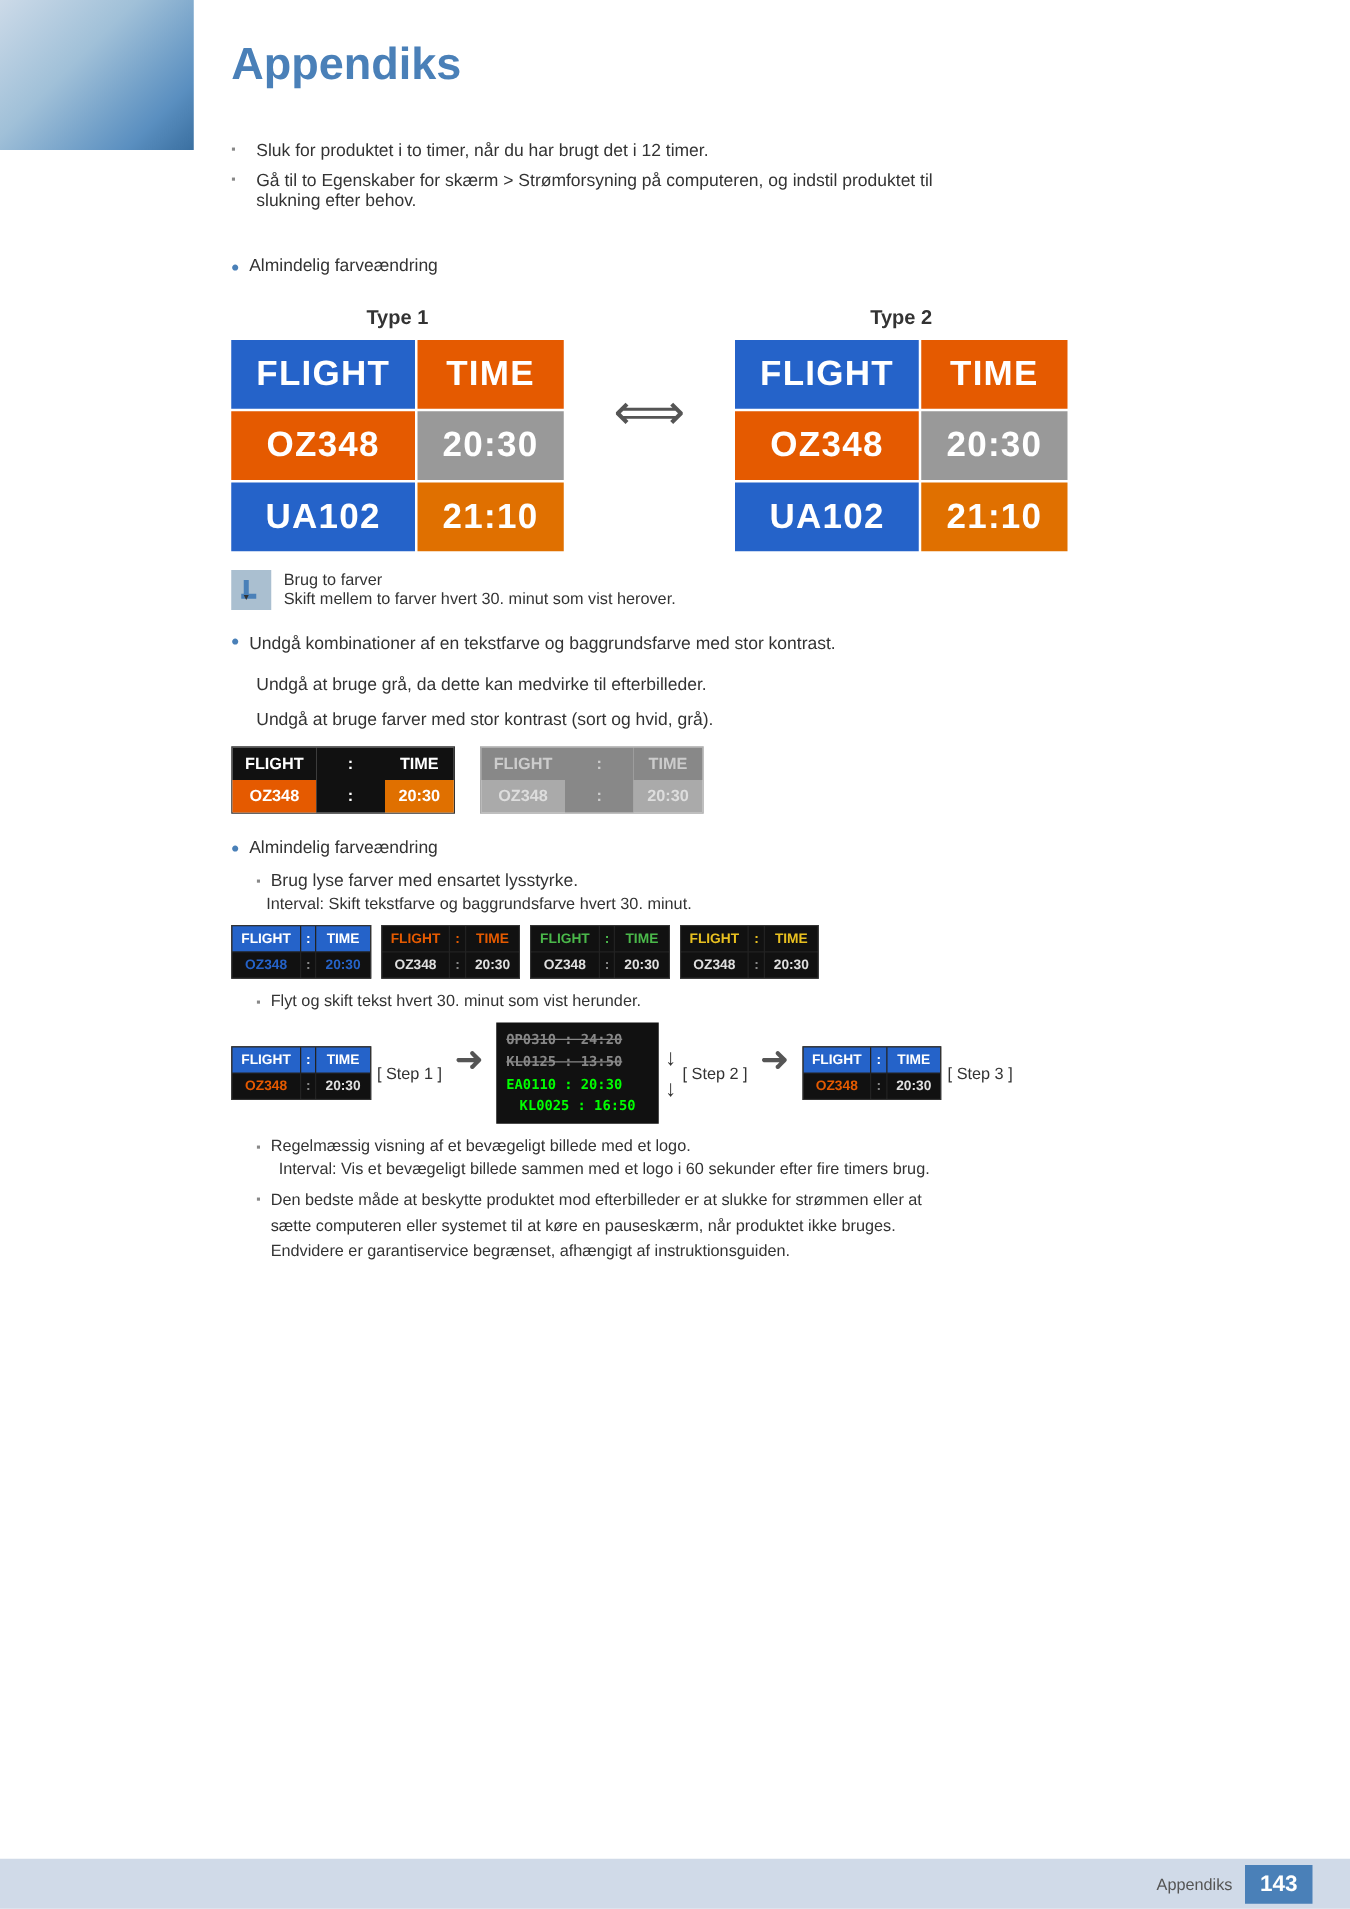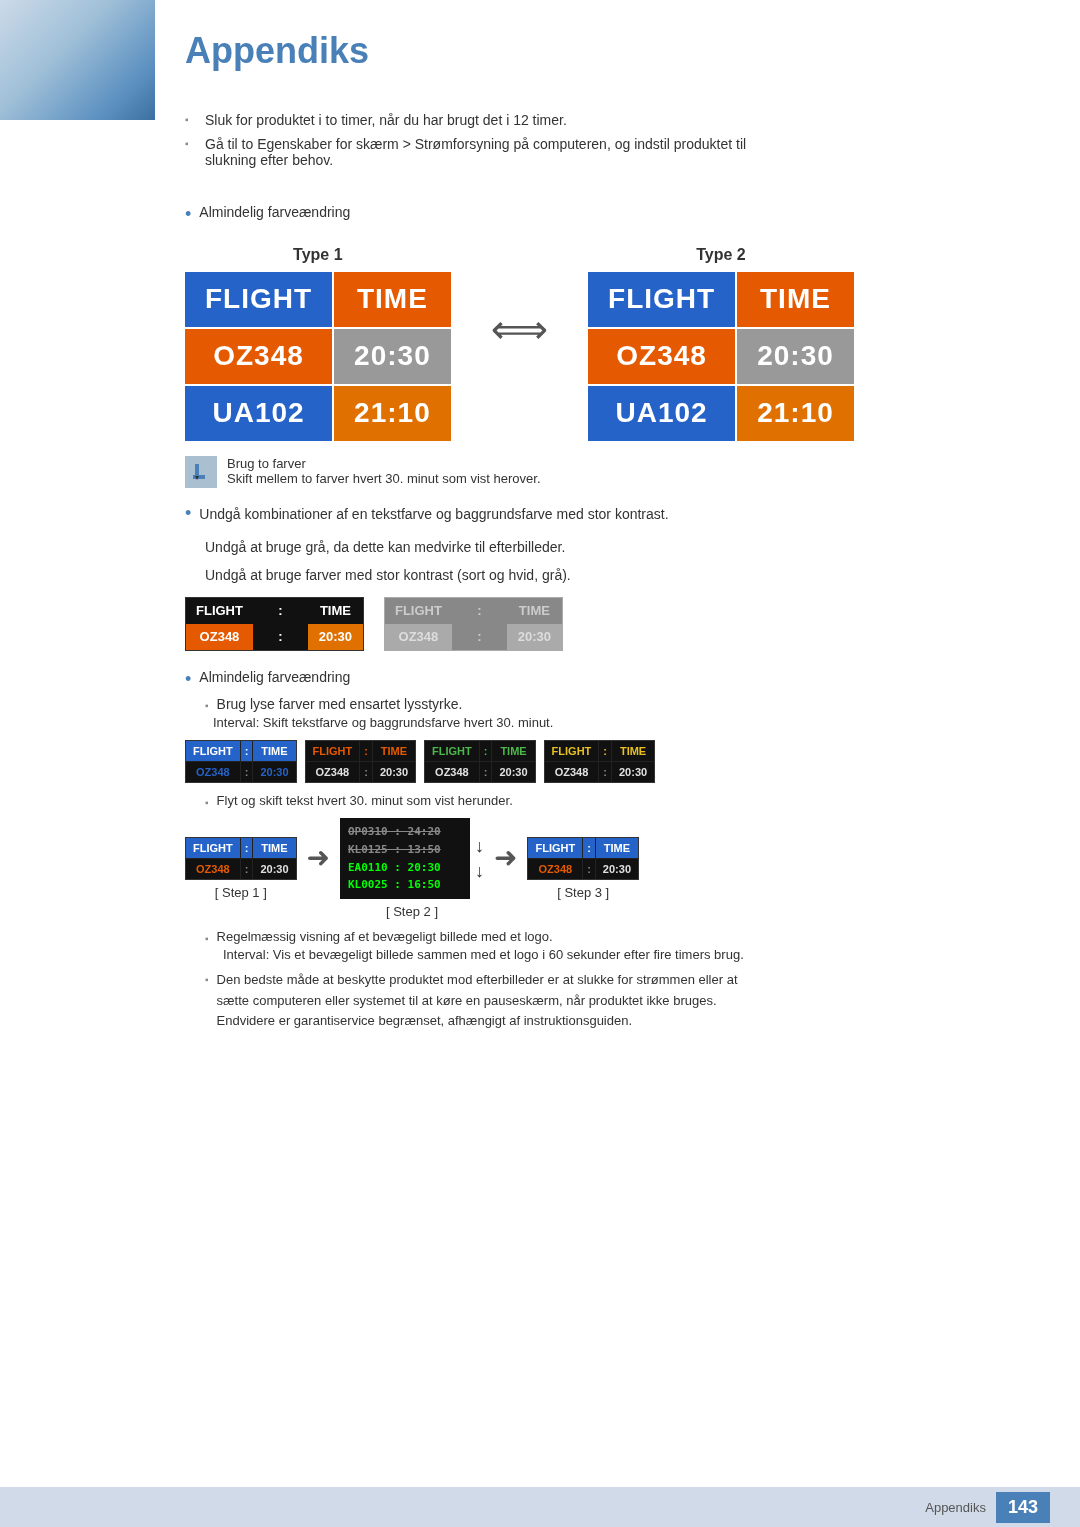--- a/index.html
+++ b/index.html
@@ -156,21 +156,21 @@
 
     
     .steps-row {
       display: flex;
       align-items: center;
       gap: 10px;
       margin: 10px 0;
     }
     .step-item {
       display: flex;
-      flex-direction: column;
+      flex-direction: row;
       align-items: center;
       gap: 5px;
     }
     .step-label {
       font-size: 13px;
       color: #333;
     }
 
     
     .scroll-board {
@@ -396,21 +396,21 @@
       </div>
 
       <div style="font-size:28px;color:#555;padding-bottom:22px;">➜</div>
 
       <div class="step-item">
         <div style="display:flex;align-items:center;gap:5px;">
           <div class="scroll-board">
             <div style="text-decoration:line-through;color:#888;">OP0310 : 24:20</div>
             <div style="text-decoration:line-through;color:#888;">KL0125 : 13:50</div>
             <div style="color:#0f0;">EA0110 : 20:30</div>
-            <div style="color:#0f0;">KL0025 : 16:50</div>
+            <div style="color:#0f0;text-align:center;">KL0025 : 16:50</div>
           </div>
           <div style="display:flex;flex-direction:column;gap:4px;">
             <span style="font-size:18px;">↓</span>
             <span style="font-size:18px;">↓</span>
           </div>
         </div>
         <div class="step-label">[ Step 2 ]</div>
       </div>
 
       <div style="font-size:28px;color:#555;padding-bottom:22px;">➜</div>

